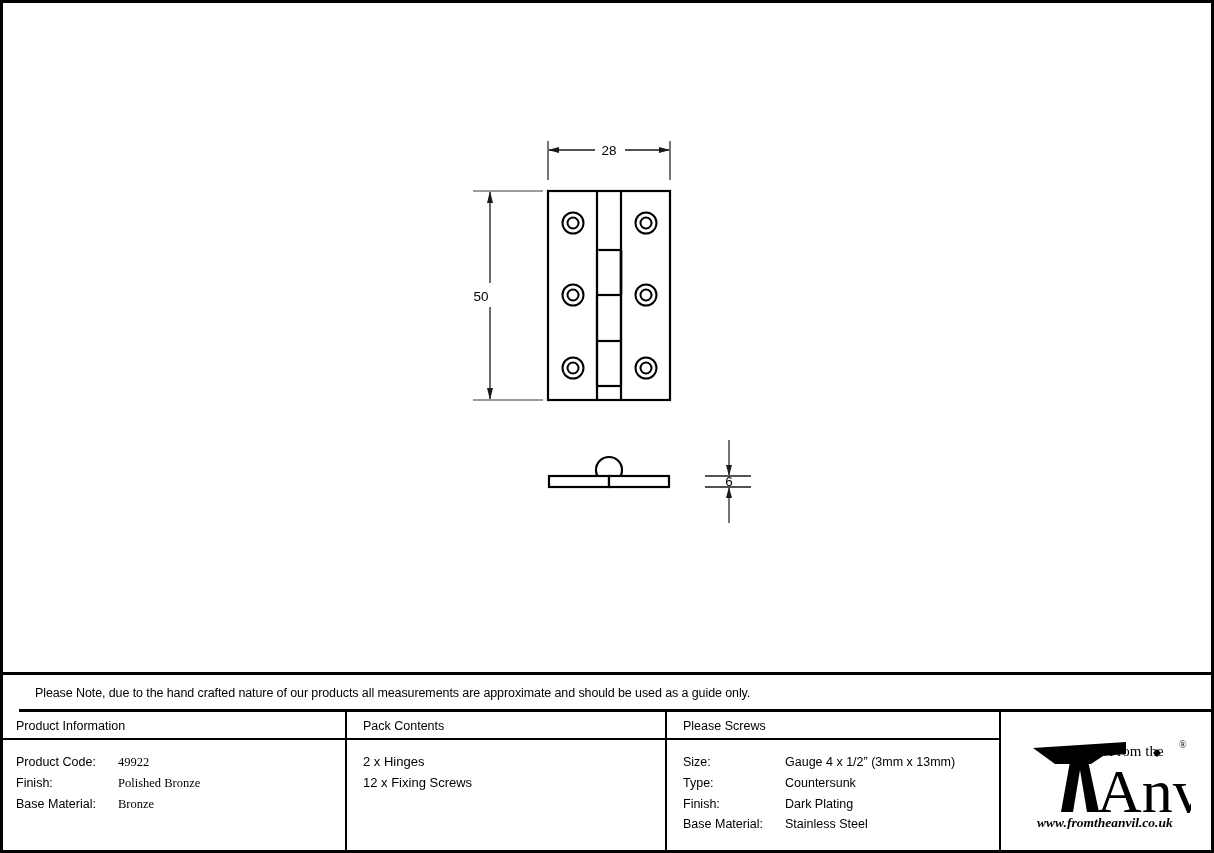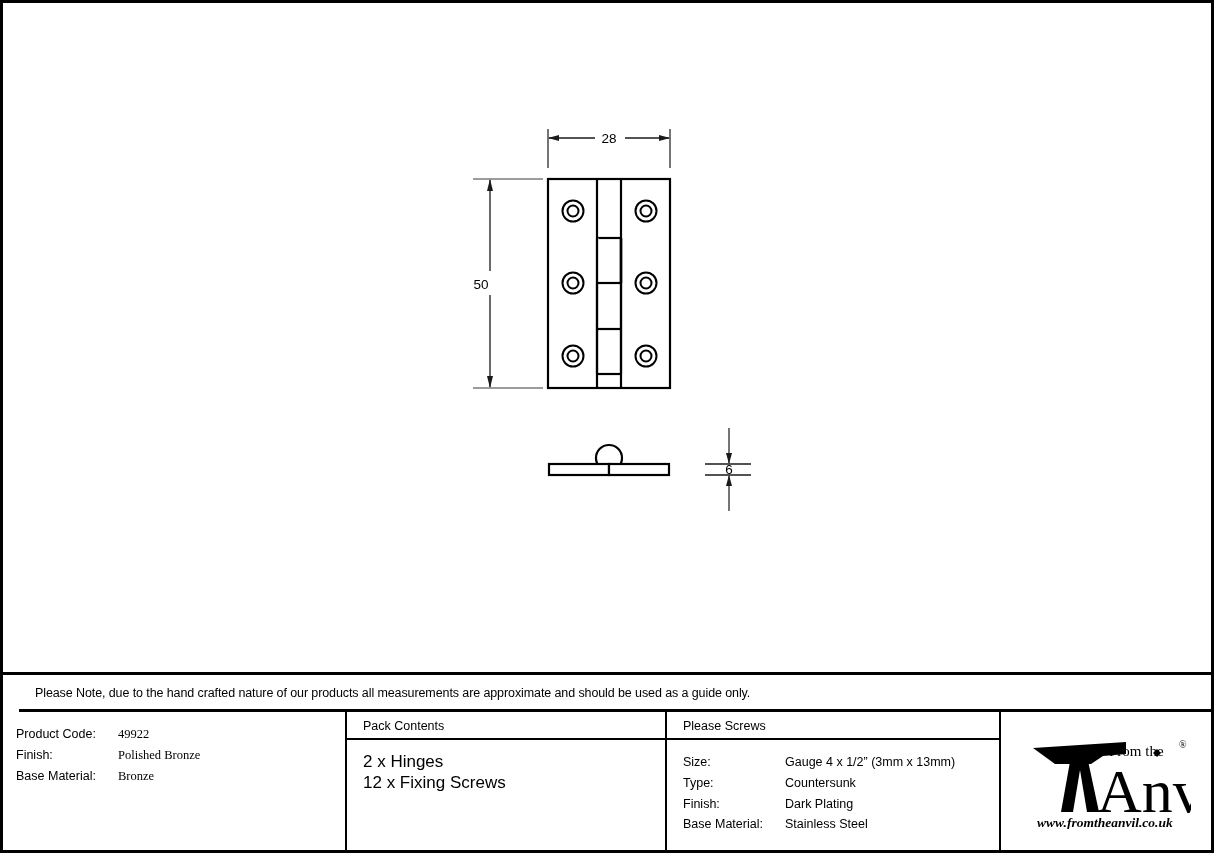--- a/index.html
+++ b/index.html
@@ -18,21 +18,21 @@
     background: #ffffff;
     box-sizing: border-box;
     border: 3px solid #000000;
     overflow: hidden;
   }
 
   
   #drawing-area {
     position: absolute;
     left: 0;
-    top: 0;
+    top: 12px;
     width: 1148px;
     height: 672px;
   }
   #drawing-svg {
     display: block;
     width: 1208px;
     height: 672px;
   }
 
   
@@ -117,21 +117,21 @@
     top: 0;
   }
   .kv-val {
     position: absolute;
     top: 0;
   }
   .plain-row {
     position: relative;
     height: 20.8px;
     white-space: nowrap;
-    font-size: 17px;
+    font-size: 13px;
     line-height: 20.8px;
     padding-left: 44px;
   }
   .plain-row span {
     position: absolute;
     top: 0;
   }
 
   
   #col-product   { left: 0px;   width: 345px; }
@@ -281,20 +281,23 @@
 
   <div id="spec-table">
 
     <div id="note-row">
       <div id="note-text">Please Note, due to the hand crafted nature of our products all measurements are approximate and should be used as a guide only.</div>
     </div>
 
     <div id="columns-row">
 
       <div class="col" id="col-product">
+        <div class="col-header">
+          <div class="col-header-label">Product Information</div>
+        </div>
         <div class="col-body">
           <div class="kv-row">
             <span class="kv-key">Product Code:</span>
             <span class="kv-val">49922</span>
           </div>
           <div class="kv-row">
             <span class="kv-key">Finish:</span>
             <span class="kv-val">Polished Bronze</span>
           </div>
           <div class="kv-row">

